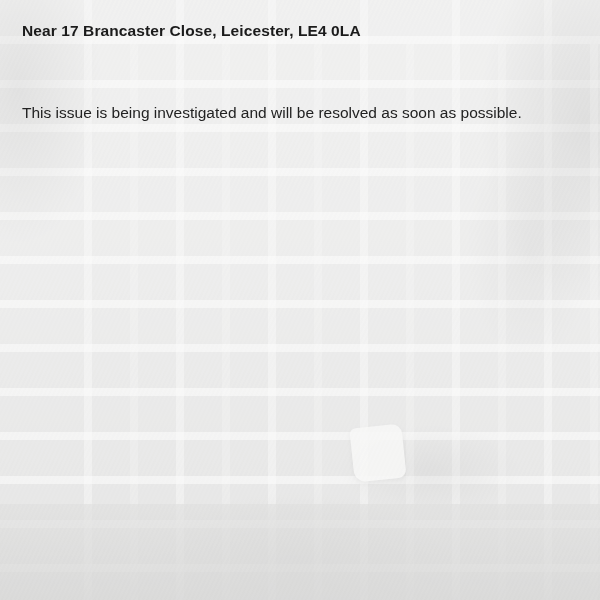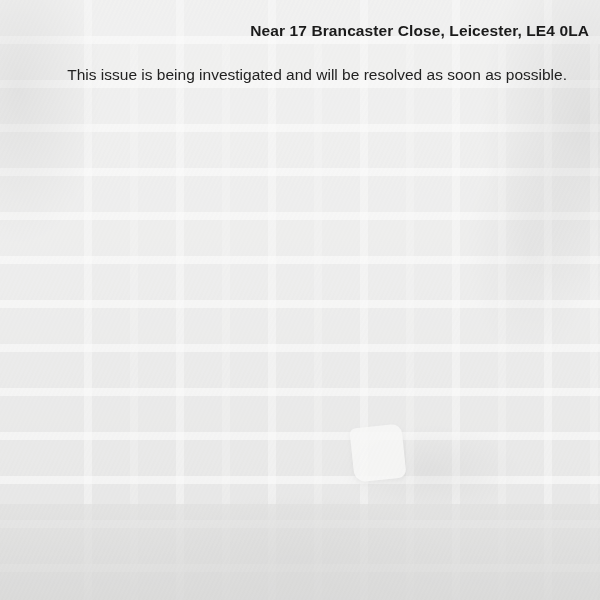--- a/index.html
+++ b/index.html
@@ -99,39 +99,38 @@
     inset: 0;
     background: rgba(255,255,255,0.60);
   }
 
   
   #content {
     position: absolute;
     inset: 0;
     padding: 22px 11px 0 22px;
     box-sizing: border-box;
-    text-align: right;
   }
 
   #title {
     font-size: 15.5px;
     font-weight: bold;
     color: #1b1b1b;
     letter-spacing: 0.1px;
     line-height: 1.2;
   }
 
   .body-para {
     font-size: 15.5px;
     color: #222222;
     line-height: 1.35;
     margin: 0;
     max-width: 545px;
   }
-  #para-1 { margin-top: 24px; }
+  #para-1 { margin-top: 62px; }
   #para-2 { margin-top: 24px; }
 </style>
 </head>
 <body>
 
 <div id="card">
 
   <div id="photo"></div>
   <div id="photo-offset"></div>
   <div id="photo-ground"></div>

